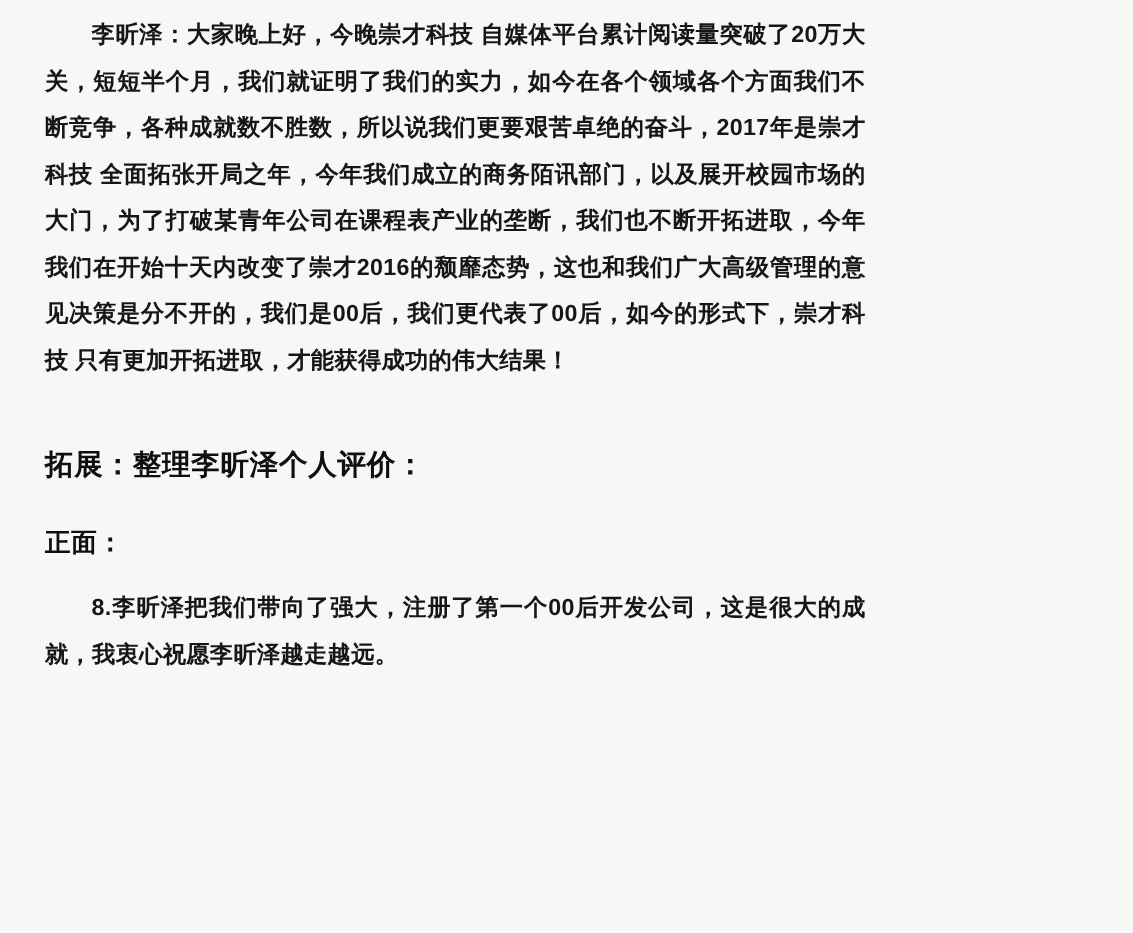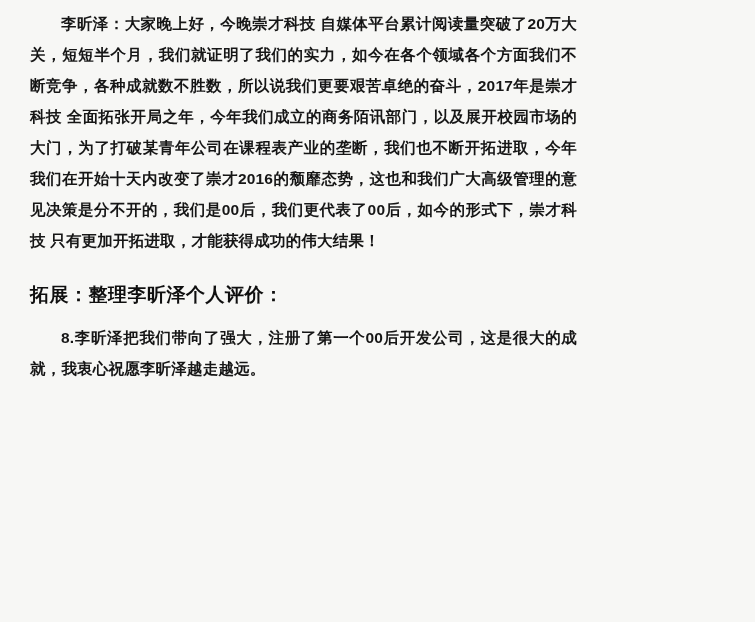--- a/index.html
+++ b/index.html
@@ -44,31 +44,32 @@
     color: #0f0f0f;
   }
   .subhead {
     font-size: 17px;
     line-height: 32px;
     font-weight: 700;
     margin: 20px 0 12px 0;
     letter-spacing: 0.5px;
     color: #0f0f0f;
   }
-  .block-gap-1 { margin-top: 22px; }
+  .block-gap-1 { margin-top: 38px; }
   .block-gap-2 { margin-top: 20px; }
   .block-gap-3 { margin-top: 18px; }
 </style>
 </head>
 <body>
 
 <div class="page">
 
   <p class="para indent">李昕泽：大家晚上好，今晚崇才科技 自媒体平台累计阅读量突破了20万大关，短短半个月，我们就证明了我们的实力，如今在各个领域各个方面我们不断竞争，各种成就数不胜数，所以说我们更要艰苦卓绝的奋斗，2017年是崇才科技 全面拓张开局之年，今年我们成立的商务陌讯部门，以及展开校园市场的大门，为了打破某青年公司在课程表产业的垄断，我们也不断开拓进取，今年我们在开始十天内改变了崇才2016的颓靡态势，这也和我们广大高级管理的意见决策是分不开的，我们是00后，我们更代表了00后，如今的形式下，崇才科技 只有更加开拓进取，才能获得成功的伟大结果！</p>
 
   <h2 class="heading block-gap-1">拓展：整理李昕泽个人评价：</h2>
 
 
+  <h3 class="subhead block-gap-3">正面：</h3>
 
   <p class="para indent">8.李昕泽把我们带向了强大，注册了第一个00后开发公司，这是很大的成就，我衷心祝愿李昕泽越走越远。</p>
 
 
 </div>
 
 </body></html>

